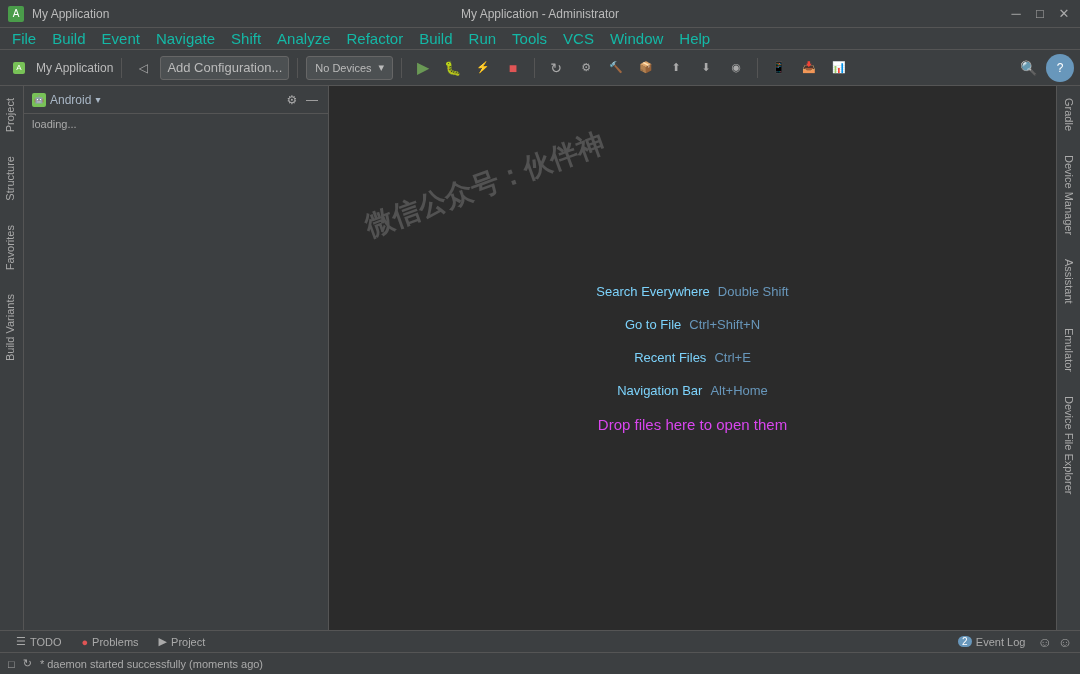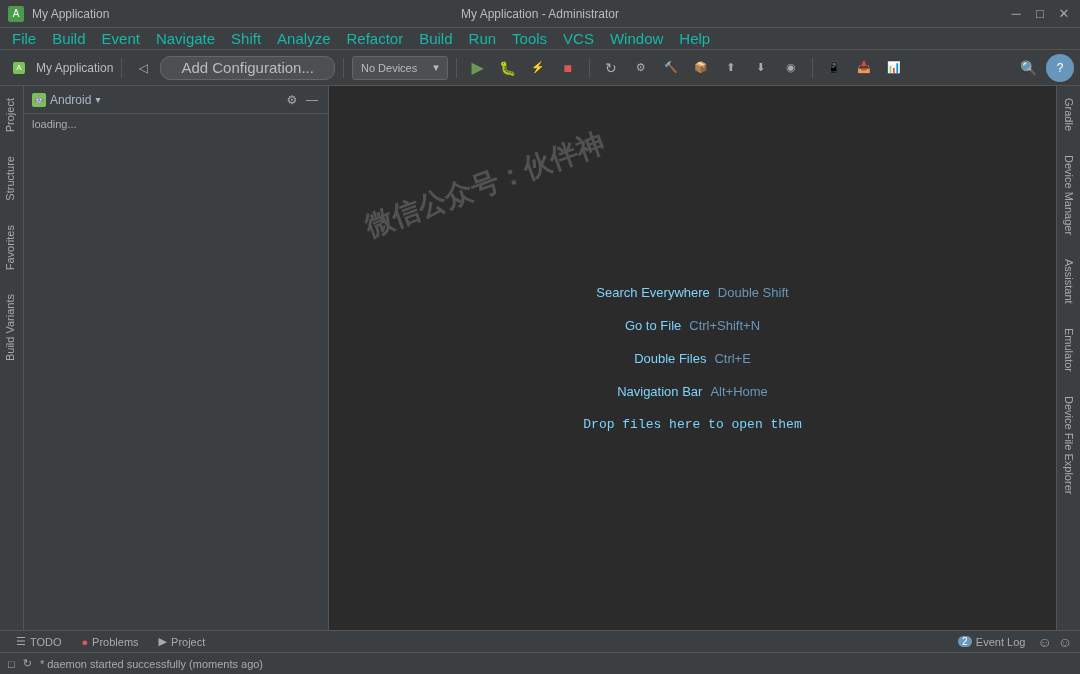--- a/index.html
+++ b/index.html
@@ -107,43 +107,43 @@
       font-size: 14px;
     }
     .toolbar-separator {
       width: 1px;
       height: 20px;
       background: #555;
       margin: 0 4px;
     }
     .config-btn {
       height: 24px;
-      padding: 0 20px;
-      background: #4c5052;
-      border: 1px solid #666;
-      border-radius: 10px;
-      color: #bbbbbb;
-      font-size: 15px;
-      cursor: pointer;
-      display: flex;
-      align-items: center;
-      gap: 4px;
-    }
-    .device-btn {
-      height: 24px;
-      padding: 0 8px;
+      padding: 0 6px;
       background: #4c5052;
       border: 1px solid #666;
       border-radius: 3px;
       color: #bbbbbb;
-      font-size: 11px;
-      cursor: pointer;
-      display: flex;
-      align-items: center;
-      gap: 16px;
+      font-size: 13px;
+      cursor: pointer;
+      display: flex;
+      align-items: center;
+      gap: 4px;
+    }
+    .device-btn {
+      height: 24px;
+      padding: 0 8px;
+      background: #4c5052;
+      border: 1px solid #666;
+      border-radius: 3px;
+      color: #bbbbbb;
+      font-size: 11px;
+      cursor: pointer;
+      display: flex;
+      align-items: center;
+      gap: 7px;
       justify-content: flex-end;
     }
     .run-btn {
       width: 26px;
       height: 26px;
       display: flex;
       align-items: center;
       justify-content: center;
       border-radius: 3px;
       cursor: pointer;
@@ -253,23 +253,22 @@
       font-size: 13px;
     }
     .hint-text {
       color: #7dd3fc;
     }
     .hint-shortcut {
       color: #6897bb;
       text-align: center;
     }
     .hint-drop {
-      color: #7dd3fc;
-      font-size: 13px;
-      font-family: Liberation Mono, monospace;
+      color: #d946ef;
+      font-size: 15px;
     }
 
     
     .right-vertical-tabs {
       width: 24px;
       background: #3c3f41;
       display: flex;
       flex-direction: column;
       border-left: 1px solid #555;
       align-items: center;
@@ -466,21 +465,21 @@
 
     <div class="hint-row">
       <span class="hint-text">Search Everywhere</span>
       <span class="hint-shortcut">Double Shift</span>
     </div>
     <div class="hint-row">
       <span class="hint-text">Go to File</span>
       <span class="hint-shortcut">Ctrl+Shift+N</span>
     </div>
     <div class="hint-row">
-      <span class="hint-text">Double Files</span>
+      <span class="hint-text">Recent Files</span>
       <span class="hint-shortcut">Ctrl+E</span>
     </div>
     <div class="hint-row">
       <span class="hint-text">Navigation Bar</span>
       <span class="hint-shortcut">Alt+Home</span>
     </div>
     <div class="hint-drop">Drop files here to open them</div>
   </div>
 
   <div class="right-vertical-tabs">

